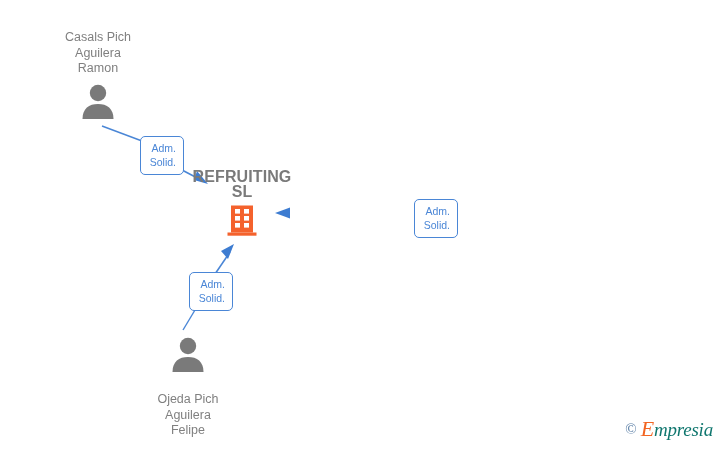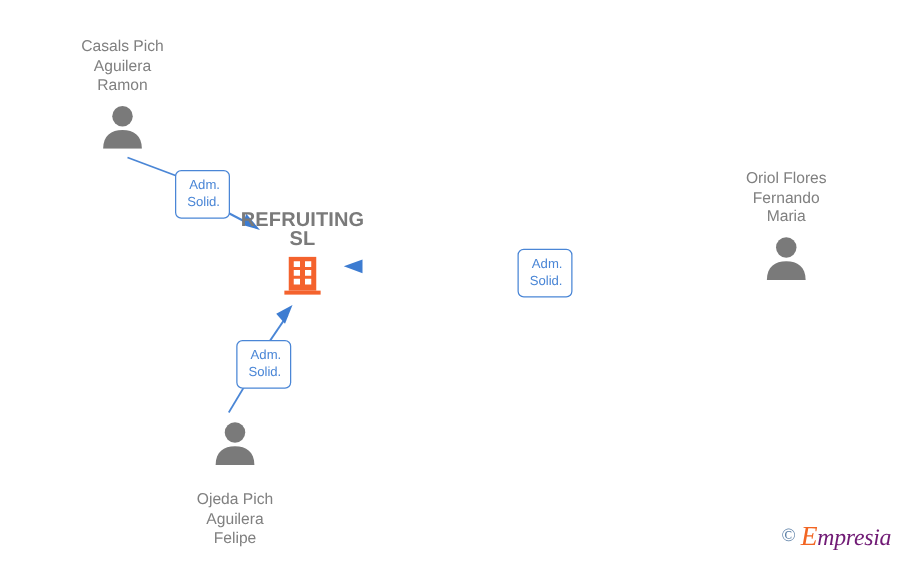--- a/index.html
+++ b/index.html
@@ -84,21 +84,21 @@
     font-family: "Liberation Serif", serif;
     font-style: italic;
     font-size: 19px;
     letter-spacing: -0.2px;
   }
   #watermark .brand .b-first {
     color: #f26522;
     font-size: 22px;
   }
   #watermark .brand .b-rest {
-    color: #701a75;
+    color: #0f766e;
   }
 </style>
 </head>
 <body>
 
 <div id="graph-canvas">
 
   <svg id="edge-layer" viewBox="0 0 728 450" width="728" height="450">
     <defs>
       <linearGradient id="gradRight" x1="1" y1="0" x2="0" y2="0">
@@ -135,29 +135,20 @@
   <div class="node" style="left:28px; top:30px;">
     <div class="node-label">Casals Pich
 Aguilera
 Ramon</div>
     <svg class="node-icon" width="40" height="36" viewBox="0 0 40 36" style="margin-top:6px;">
       <circle cx="20" cy="10" r="8.2" fill="#7a7a7a"></circle>
       <path d="M4.5 36 C4.5 25.5 11 21 20 21 C29 21 35.5 25.5 35.5 36 Z" fill="#7a7a7a"></path>
     </svg>
   </div>
 
-  <div class="node" style="left:559px; top:135px;">
-    <div class="node-label">Oriol Flores
-Fernando
-Maria</div>
-    <svg class="node-icon" width="40" height="36" viewBox="0 0 40 36" style="margin-top:6px;">
-      <circle cx="20" cy="10" r="8.2" fill="#7a7a7a"></circle>
-      <path d="M4.5 36 C4.5 25.5 11 21 20 21 C29 21 35.5 25.5 35.5 36 Z" fill="#7a7a7a"></path>
-    </svg>
-  </div>
 
   <div class="node" style="left:118px; top:336px;">
     <svg class="node-icon" width="40" height="36" viewBox="0 0 40 36">
       <circle cx="20" cy="10" r="8.2" fill="#7a7a7a"></circle>
       <path d="M4.5 36 C4.5 25.5 11 21 20 21 C29 21 35.5 25.5 35.5 36 Z" fill="#7a7a7a"></path>
     </svg>
     <div class="node-label" style="margin-top:20px;">Ojeda Pich
 Aguilera
 Felipe</div>
   </div>

